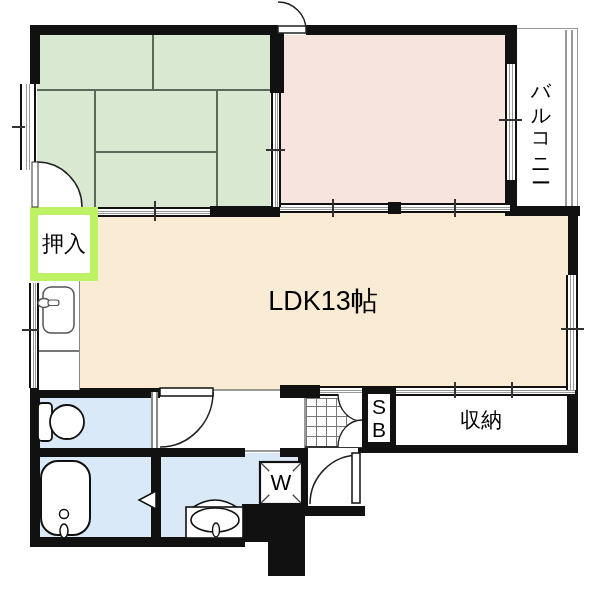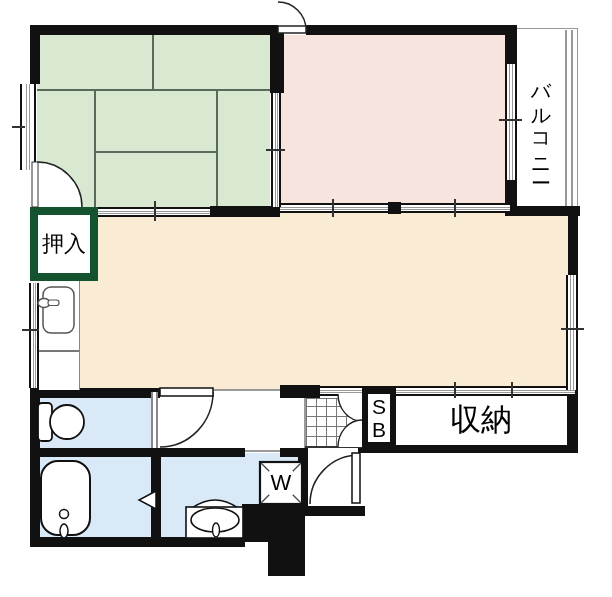--- a/index.html
+++ b/index.html
@@ -119,21 +119,21 @@
   <div class="tick" style="left:454px;top:199px;width:2px;height:18px;"></div>
   <div class="tick" style="left:266px;top:149px;width:19px;height:2px;"></div>
   <div class="tick" style="left:499px;top:119px;width:23px;height:2px;"></div>
   <div class="tick" style="left:561px;top:328px;width:23px;height:2px;"></div>
   <div class="tick" style="left:454px;top:382px;width:2px;height:16px;"></div>
   <div class="tick" style="left:511px;top:382px;width:2px;height:16px;"></div>
   <div class="gline" style="left:245px;top:450px;width:35px;height:2px;"></div>
   <div class="gline" style="left:213px;top:389px;width:67px;height:2px;"></div>
   <div class="tick" style="left:305px;top:446px;width:57px;height:2px;"></div>
 
-  <div class="abs" style="left:30px;top:207px;width:68px;height:74px;background:#14532d;">
+  <div class="abs" style="left:30px;top:207px;width:68px;height:74px;background:#bef264;">
     <div class="abs" style="left:8px;top:8px;width:52px;height:58px;background:#fff;display:flex;align-items:center;justify-content:center;">
       <span style="font-size:22px;">押入</span>
     </div>
   </div>
 
   <div class="abs" style="left:362px;top:388px;width:34px;height:60px;background:#111;">
     <div class="abs" style="left:6px;top:6px;width:22px;height:48px;background:#fff;display:flex;flex-direction:column;align-items:center;justify-content:center;line-height:23px;font-size:21px;">
       <span>S</span>
       <span>B</span>
     </div>
@@ -181,21 +181,24 @@
 
     <rect x="260" y="462" width="42" height="42" fill="#fff" stroke="#111" stroke-width="2.2"></rect>
     <line x1="261" y1="463" x2="301" y2="503" stroke="#444" stroke-width="1.2"></line>
     <line x1="301" y1="463" x2="261" y2="503" stroke="#444" stroke-width="1.2"></line>
 
     <rect x="43" y="287" width="31" height="46" rx="8" fill="#fff" stroke="#555" stroke-width="1.5"></rect>
     <ellipse cx="44" cy="303" rx="6" ry="4.5" fill="#fff" stroke="#555" stroke-width="1.4"></ellipse>
     <rect x="48" y="300" width="11" height="5.5" rx="2.5" fill="#fff" stroke="#555" stroke-width="1.2"></rect>
   </svg>
 
-  <div class="lbl" style="left:401px;top:404px;width:160px;height:32px;font-size:31px;">
+  <div class="lbl" style="left:233px;top:284px;width:180px;height:34px;font-size:27px;">
+    <span>LDK13帖</span>
+    </div>
+  <div class="lbl" style="left:401px;top:404px;width:160px;height:32px;font-size:21px;">
     <span>収納</span>
     </div>
   <div class="lbl" style="left:514px;top:52px;width:56px;height:140px;">
     <span class="vtext">バルコニー</span>
     </div>
   <div class="lbl" style="left:269px;top:471px;width:24px;height:24px;background:#fff;font-size:22px;">
     <span>W</span>
     </div>
 
 </div>

